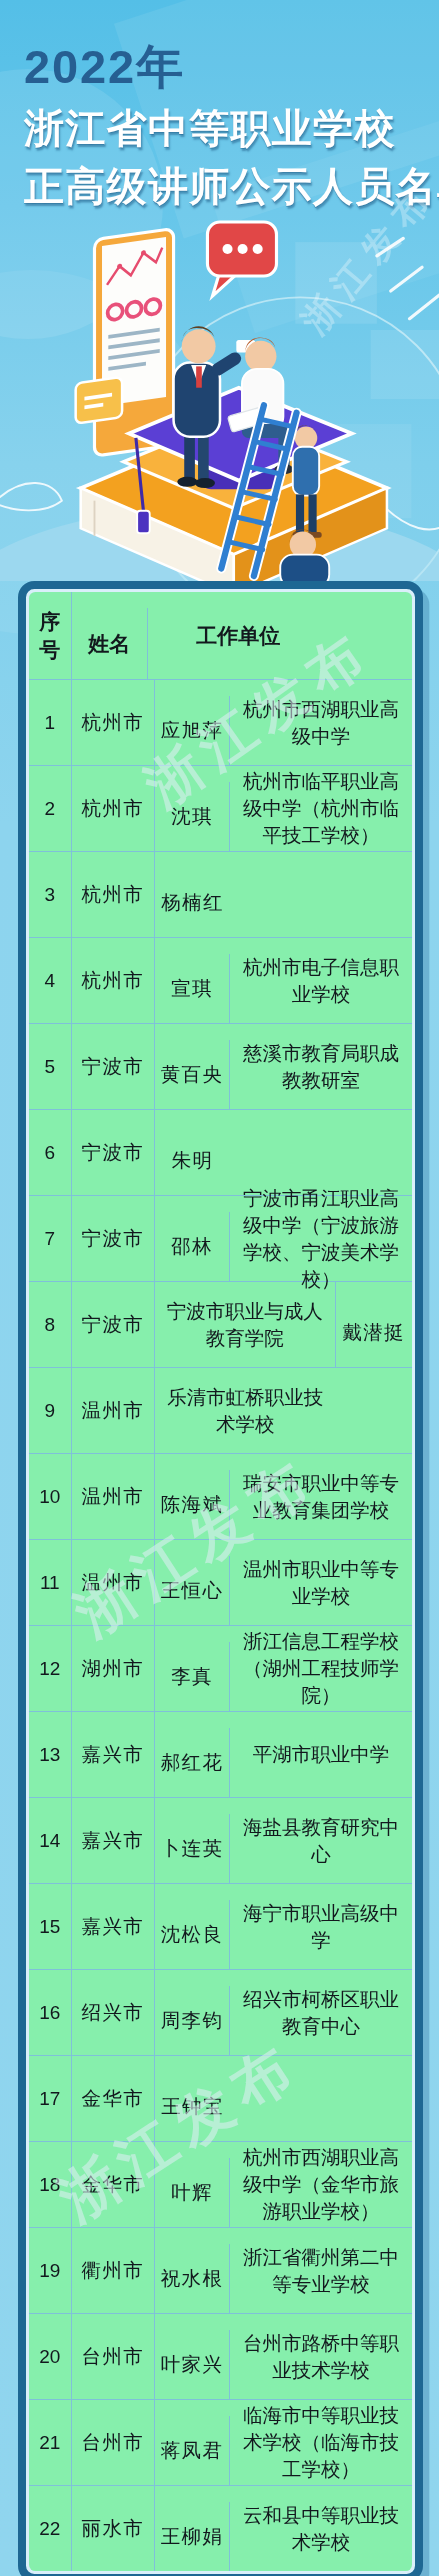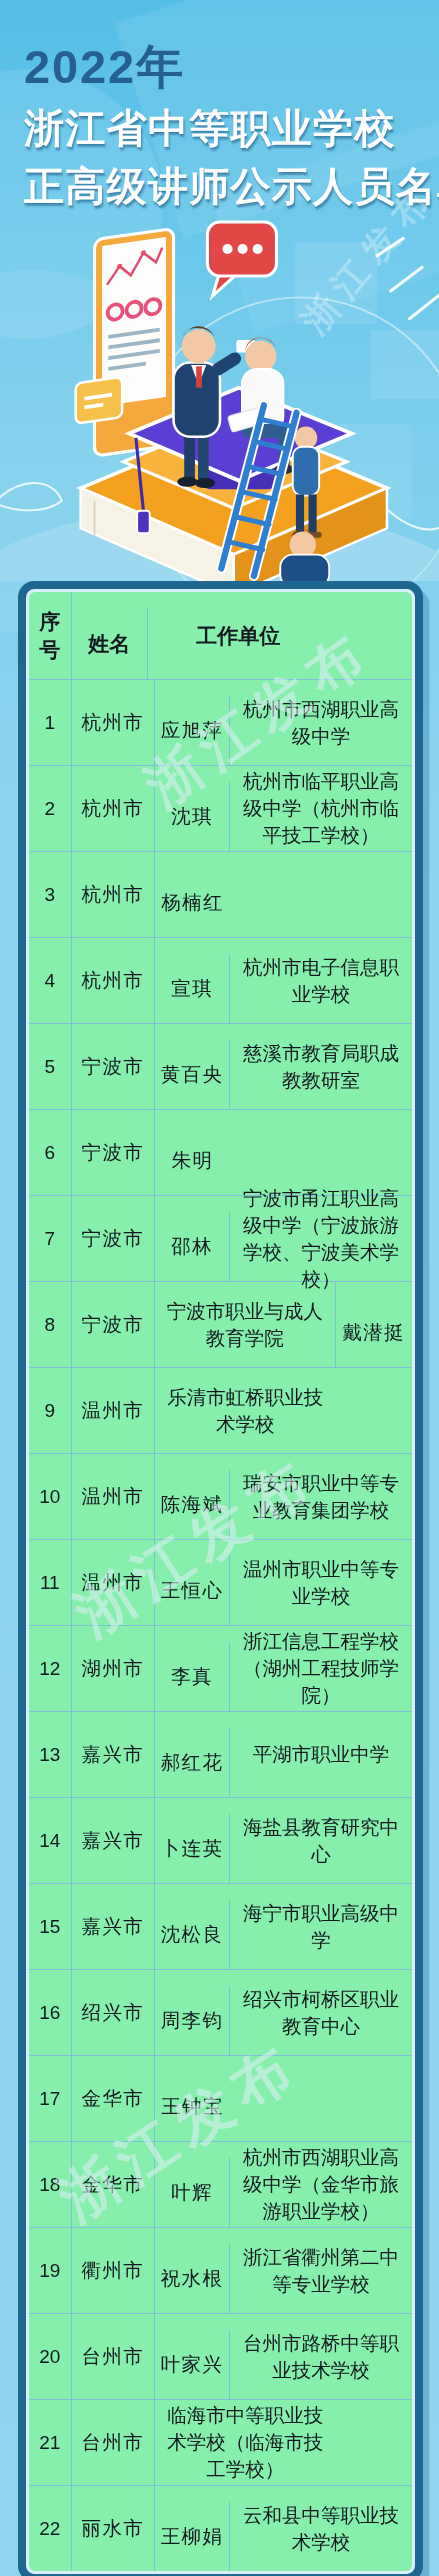--- a/index.html
+++ b/index.html
@@ -322,20 +322,21 @@
         </div>
         <div class="tr">
           <div class="td col-no">20</div>
           <div class="td col-city">台州市</div>
           <div class="td col-name">叶家兴</div>
           <div class="td col-unit">台州市路桥中等职业技术学校</div>
         </div>
         <div class="tr">
           <div class="td col-no">21</div>
           <div class="td col-city">台州市</div>
+          <div class="td col-name">蒋凤君</div>
           <div class="td col-unit">临海市中等职业技术学校（临海市技工学校）</div>
         </div>
         <div class="tr">
           <div class="td col-no">22</div>
           <div class="td col-city">丽水市</div>
           <div class="td col-name">王柳娟</div>
           <div class="td col-unit">云和县中等职业技术学校</div>
         </div>
       </div>
   </div>

